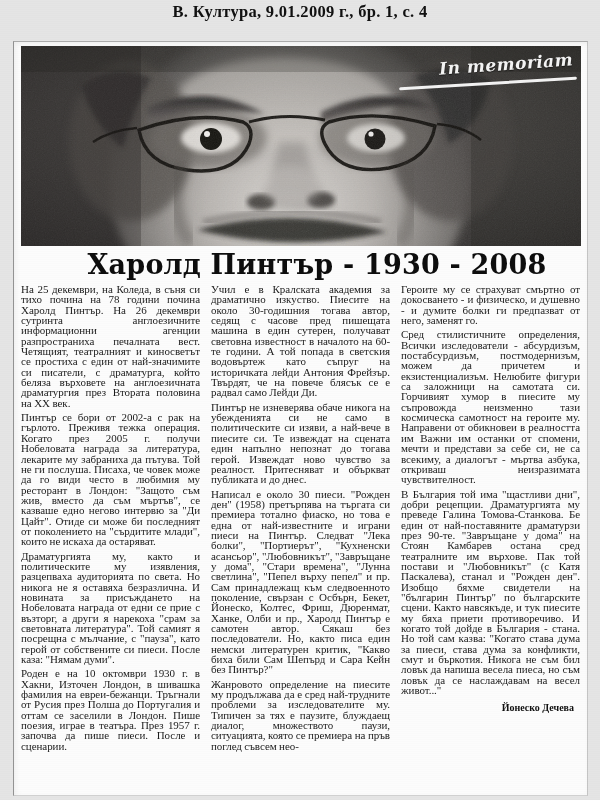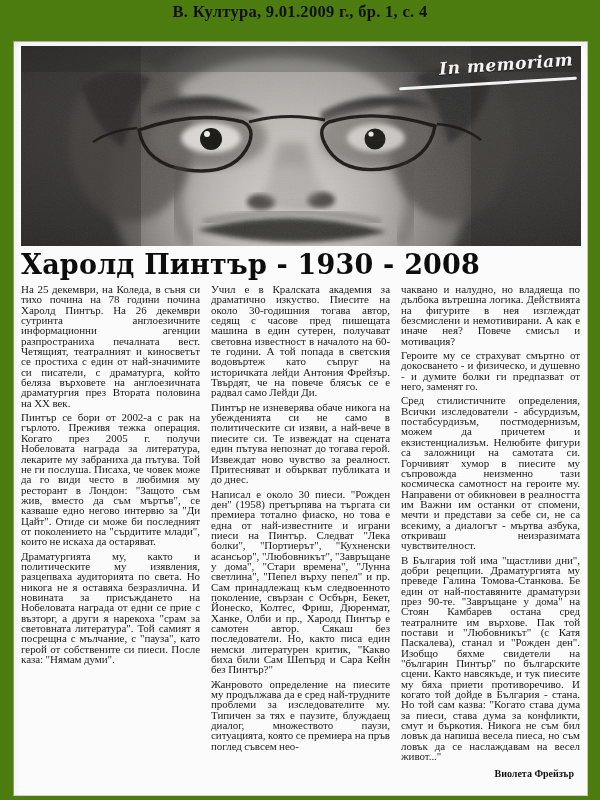--- a/index.html
+++ b/index.html
@@ -14,21 +14,21 @@
     font-family: "Liberation Serif", "DejaVu Serif", serif;
     color: #141414;
     position: relative;
   }
 
   
   .scan {
     position: absolute;
     left: 0; top: 0;
     width: 600px; height: 800px;
-    background: #4d7c0f;
+    background: #e5e5e5;
   }
 
   
   .masthead {
     position: absolute;
     left: 0; top: 2px;
     width: 600px;
     text-align: center;
     font-family: "Liberation Serif", "DejaVu Serif", serif;
     font-weight: bold;
@@ -92,23 +92,23 @@
     width: 178px;
     height: 3px;
     background: #f2f2f2;
     transform: rotate(-3.5deg);
     border-radius: 2px;
   }
 
   
   .headline {
     position: absolute;
-    left: 0; top: 203px;
+    left: 16px; top: 203px;
     width: 560px;
-    text-align: left;
+    text-align: center;
     font-family: "DejaVu Serif", "Liberation Serif", serif;
     font-weight: bold;
     font-size: 27px;
     letter-spacing: 0.2px;
     color: #0d0d0d;
     white-space: nowrap;
   }
 
   
   .columns {
@@ -267,35 +267,35 @@
       </div>
 
       <div class="headline">Харолд Пинтър - 1930 - 2008</div>
 
       <div class="columns">
 
         <div class="col">
           <p>На 25 декември, на Коледа, в съня си тихо почина на 78 години почина Харолд Пинтър. На 26 декември сутринта англоезичните информационни агенции разпространиха печалната вест. Четящият, театралният и киносветът се простиха с един от най-значимите си писатели, с драматурга, който беляза върховете на англоезичната драматургия през Втората половина на XX век.</p>
           <p>Пинтър се бори от 2002-а с рак на гърлото. Преживя тежка операция. Когато през 2005 г. получи Нобеловата награда за литература, лекарите му забраниха да пътува. Той не ги послуша. Писаха, че човек може да го види често в любимия му ресторант в Лондон: "Защото съм жив, вместо да съм мъртъв", се казваше едно негово интервю за "Ди Цайт". Отиде си може би последният от поколението на "сърдитите млади", които не искаха да остаряват.</p>
           <p>Драматургията му, както и политическите му изявления, разцепваха аудиторията по света. Но никога не я оставяха безразлична. И новината за присъждането на Нобеловата награда от едни се прие с възторг, а други я нарекоха "срам за световната литература". Той самият я посрещна с мълчание, с "пауза", като герой от собствените си пиеси. После каза: "Нямам думи".</p>
+          <p>Роден е на 10 октомври 1930 г. в Хакни, Източен Лондон, в шивашка фамилия на евреи-бежанци. Тръгнали от Русия през Полша до Португалия и оттам се заселили в Лондон. Пише поезия, играе в театъра. През 1957 г. започва да пише пиеси. После и сценарии.</p>
         </div>
 
         <div class="col">
           <p>Учил е в Кралската академия за драматично изкуство. Пиесите на около 30-годишния тогава автор, седящ с часове пред пишещата машина в един сутерен, получават световна известност в началото на 60-те години. А той попада в светския водовъртеж като съпруг на историчката лейди Антония Фрейзър. Твърдят, че на повече блясък се е радвал само Лейди Ди.</p>
-          <p>Пинтър не изневерява обаче никога на убежденията си не само в политическите си изяви, а най-вече в пиесите си. Те извеждат на сцената един пътува непознат до тогава герой. Извеждат ново чувство за реалност. Притесняват и объркват публиката и до днес.</p>
+          <p>Пинтър не изневерява обаче никога на убежденията си не само в политическите си изяви, а най-вече в пиесите си. Те извеждат на сцената един напълно непознат до тогава герой. Извеждат ново чувство за реалност. Притесняват и объркват публиката и до днес.</p>
           <p>Написал е около 30 пиеси. "Рожден ден" (1958) претърпява на търгата си премиера тотално фиаско, но това е една от най-известните и играни пиеси на Пинтър. Следват "Лека болки", "Портиерът", "Кухненски асансьор", "Любовникът", "Завръщане у дома", "Стари времена", "Лунна светлина", "Пепел върху пепел" и пр. Сам принадлежащ към следвоенното поколение, свързан с Осбърн, Бекет, Йонеско, Колтес, Фриш, Дюренмат, Ханке, Олби и пр., Харолд Пинтър е самотен автор. Сякаш без последователи. Но, както писа един немски литературен критик, "Какво биха били Сам Шепърд и Сара Кейн без Пинтър?"</p>
           <p>Жанровото определение на пиесите му продължава да е сред най-трудните проблеми за изследователите му. Типичен за тях е паузите, блуждаещ диалог, множеството паузи, ситуацията, която се премиера на пръв поглед съвсем нео-</p>
         </div>
 
         <div class="col">
-          <p>чаквано и налудно, но владяеща по дълбока вътрешна логика. Действията на фигурите в нея изглеждат безсмислени и немотивирани. А как е иначе нея? Повече смисъл и мотивация?</p>
           <p>Героите му се страхуват смъртно от докосването - и физическо, и душевно - и думите болки ги предпазват от него, заменят го.</p>
           <p>Сред стилистичните определения, Всички изследователи - абсурдизъм, постабсурдизъм, постмодернизъм, можем да причетем и екзистенциализъм. Нелюбите фигури са заложници на самотата си. Горчивият хумор в пиесите му съпровожда неизменно тази космическа самотност на героите му. Направени от обикновеи в реалността им Важни им останки от спомени, мечти и представи за себе си, не са всекиму, а диалогът - мъртва азбука, откриваш неизразимата чувствителност.</p>
           <p class="tight">В България той има "щастливи дни", добри рецепции. Драматургията му преведе Галина Томова-Станкова. Бе един от най-поставяните драматурзи през 90-те. "Завръщане у дома" на Стоян Камбарев остана сред театралните им върхове. Пак той постави и "Любовникът" (с Катя Паскалева), станал и "Рожден ден". Изобщо бяхме свидетели на "българин Пинтър" по българските сцени. Както навсякъде, и тук пиесите му бяха приети противоречиво. И когато той дойде в България - стана. Но той сам казва: "Когато става дума за пиеси, става дума за конфликти, смут и бъркотия. Никога не съм бил ловък да напиша весела пиеса, но съм ловък да се наслаждавам на весел живот..."</p>
-          <div class="byline">Виолета Фрейзър</div>
+          <div class="byline">Йонеско Дечева</div>
         </div>
 
       </div>
     </div>
   </div>
 
   <div class="edge-shadow"></div>
   <div class="grain"></div>
 </div>
 

